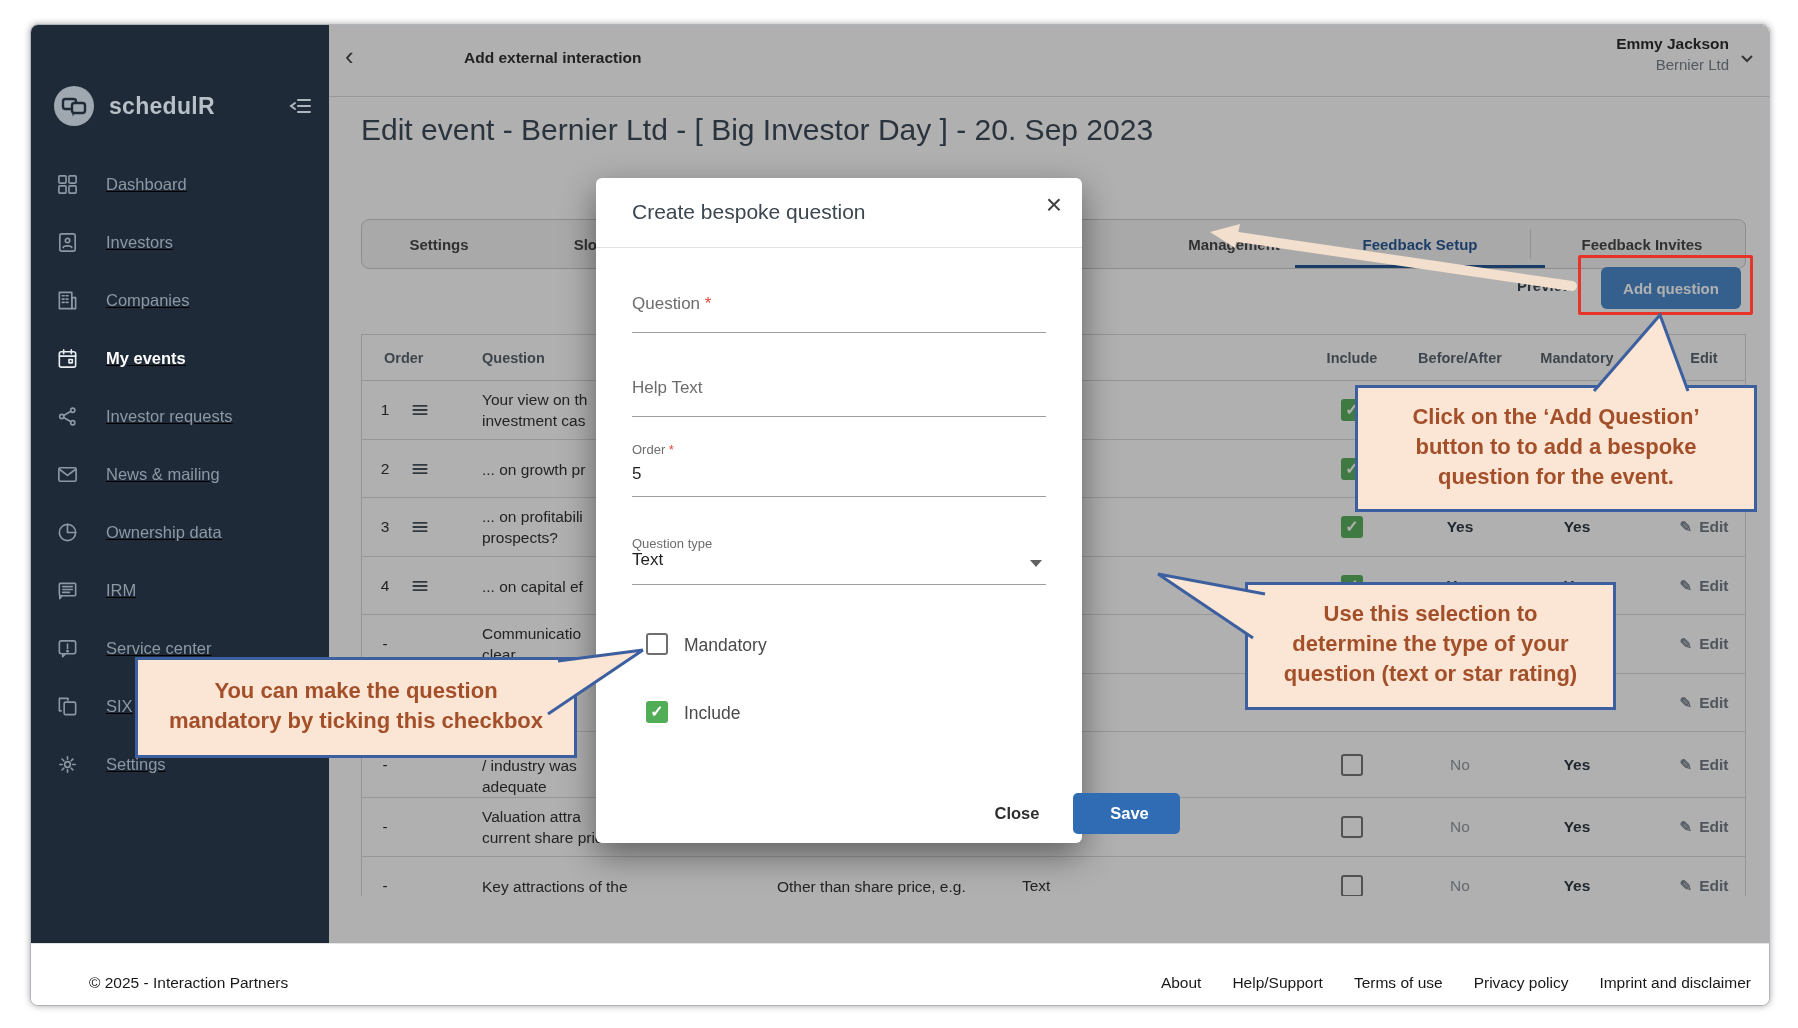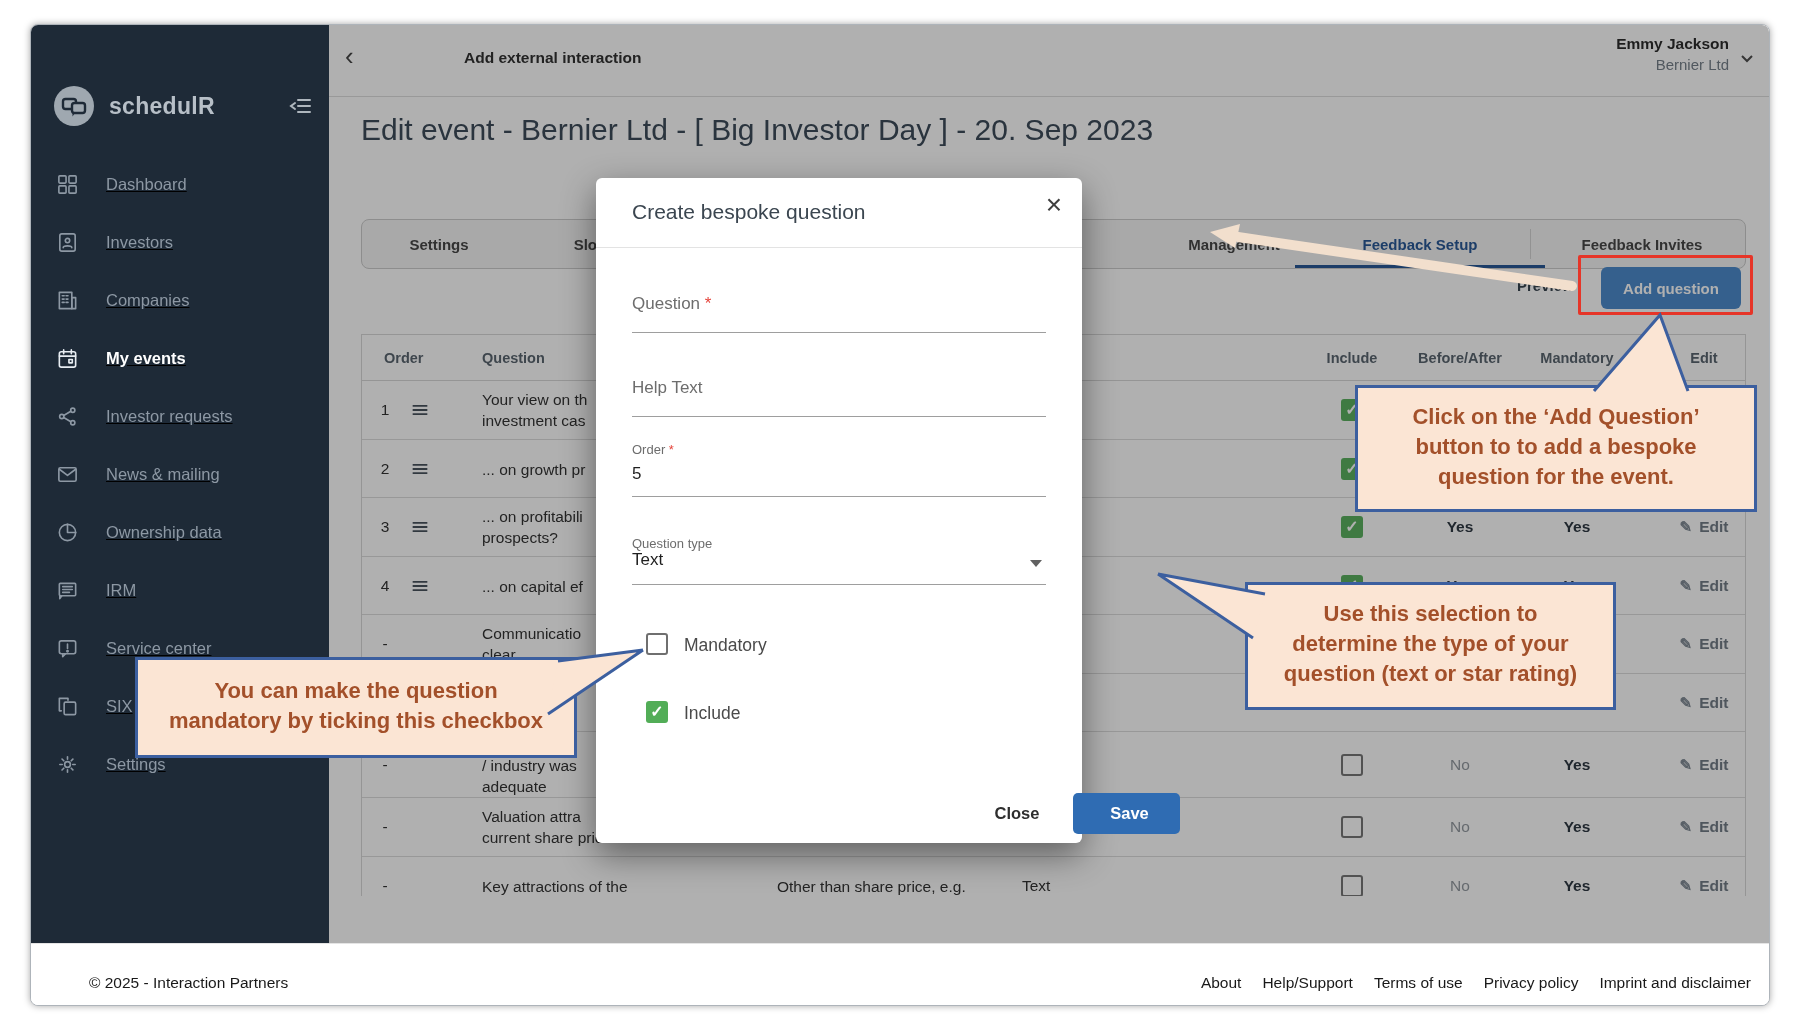--- a/index.html
+++ b/index.html
@@ -73,21 +73,21 @@
   .cb.unchecked{border:2.4px solid #6f6f6f;background:#fff;}
   .cb.checked{background:#52ad57;text-align:center;}
   .cb.checked::after{content:"✓";color:#fff;font-size:16px;line-height:22px;font-weight:700;}
 
   .backdrop{position:absolute;inset:0;background:rgba(28,28,28,0.35);z-index:40;pointer-events:none;}
 
   
   .footer{position:absolute;left:0;right:0;bottom:0;height:62px;background:#fff;border-top:1px solid #e4e4e4;
           display:flex;align-items:center;justify-content:space-between;padding:16px 18px 0 58px;box-sizing:border-box;z-index:6;}
   .copy{font-size:15.5px;color:#191919;}
-  .flinks{display:flex;gap:21px;text-align:right;}
+  .flinks{display:flex;gap:31px;text-align:right;}
   .flink{font-size:15.5px;color:#191919;cursor:pointer;white-space:nowrap;}
 
   
   .modal{position:absolute;left:596px;top:178px;width:486px;height:665px;background:#fff;border-radius:6px;
          box-shadow:0 12px 34px rgba(0,0,0,.45);z-index:100;}
   .m-title{position:absolute;left:36px;top:22px;margin:0;font-size:21px;font-weight:500;color:#3b4650;}
   .m-close{position:absolute;right:20px;top:12px;font-size:28px;color:#3f3f3f;cursor:pointer;line-height:30px;}
   .m-div{position:absolute;left:0;right:0;top:69px;height:1px;background:#e3e3e3;}
   .f-label{position:absolute;left:36px;font-size:17px;color:#6d6d6d;}
   .f-small{position:absolute;left:36px;font-size:13px;color:#6d6d6d;}

